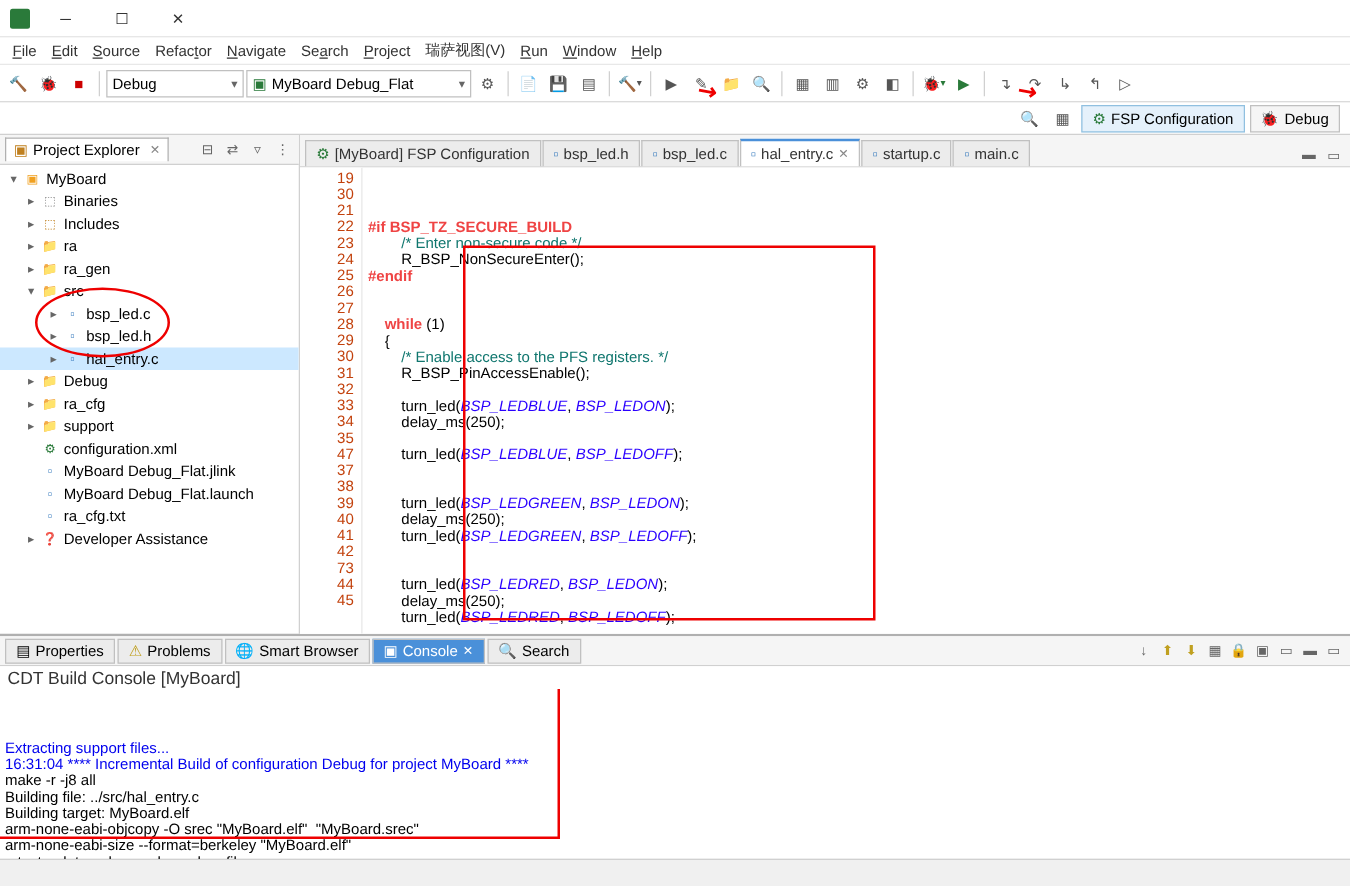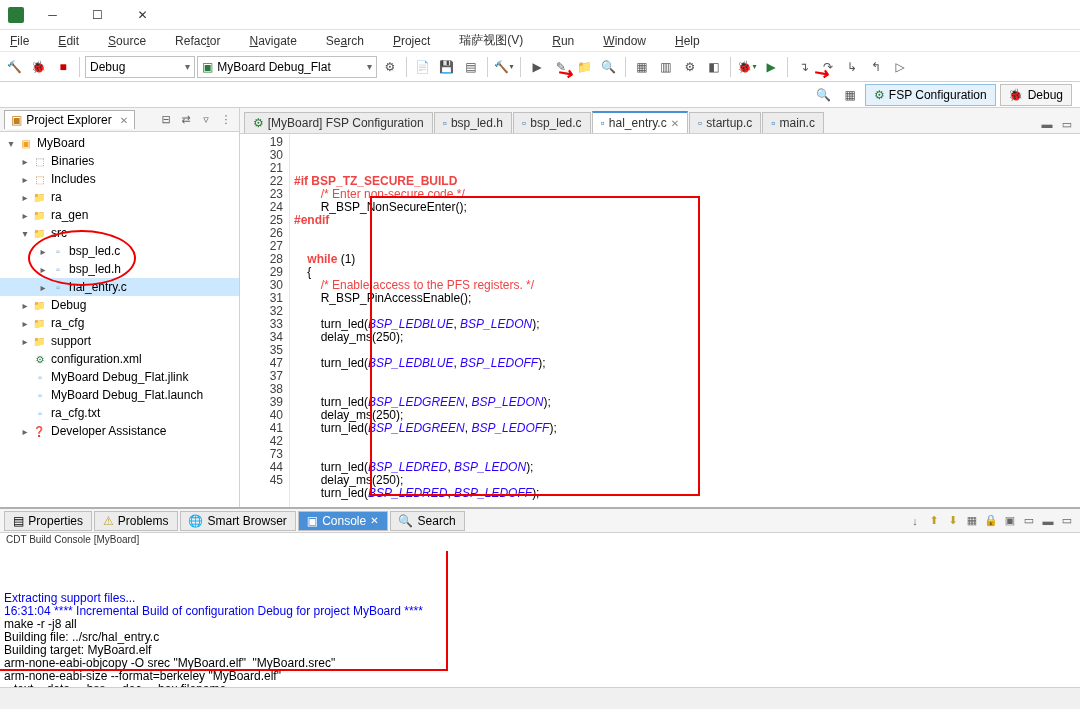--- a/index.html
+++ b/index.html
@@ -2,21 +2,21 @@
 <html><head>
 <meta charset="utf-8">
 <style>
 * { margin: 0; padding: 0; box-sizing: border-box; font-family: "Segoe UI", Tahoma, sans-serif; font-size: 12px; }
 body { background: #f0f0f0; width: 1080px; height: 709px; overflow: hidden; display: flex; flex-direction: column; }
 .titlebar { background: #fff; height: 30px; display: flex; align-items: center; padding: 0 8px; border-bottom: 1px solid #e0e0e0; }
 .titlebar .icon { width: 16px; height: 16px; background: #2a7a3a; border-radius: 2px; margin-right: 6px; }
 .titlebar .title { flex: 1; color: #333; }
 .win-controls { display: flex; gap: 0; }
 .win-btn { width: 45px; height: 28px; display: flex; align-items: center; justify-content: center; color: #333; cursor: pointer; }
-.menubar { background: #fff; height: 22px; display: flex; align-items: center; padding: 0 4px; gap: 17px; border-bottom: 1px solid #e8e8e8; }
+.menubar { background: #fff; height: 22px; display: flex; align-items: center; padding: 0 4px; gap: 0; border-bottom: 1px solid #e8e8e8; }
 .menu-item { padding: 2px 6px; cursor: pointer; color: #333; }
 .menu-item .u { text-decoration: underline; }
 .toolbar { background: #fff; height: 30px; display: flex; align-items: center; padding: 2px 4px; gap: 2px; border-bottom: 1px solid #d0d0d0; }
 .tbtn { width: 22px; height: 22px; display: inline-flex; align-items: center; justify-content: center; border: 1px solid transparent; color: #555; cursor: pointer; }
 .combo { height: 22px; border: 1px solid #c0c0c0; background: #fff; display: inline-flex; align-items: center; padding: 0 4px; min-width: 100px; }
 .combo .arrow { margin-left: auto; font-size: 10px; color: #666; }
 .sep { width: 1px; height: 20px; background: #d0d0d0; margin: 0 3px; }
 .perspective-bar { background: #fff; height: 26px; display: flex; align-items: center; justify-content: flex-end; padding: 0 8px; gap: 4px; border-bottom: 1px solid #d0d0d0; }
 .persp-btn { height: 22px; padding: 2px 8px; border: 1px solid #c0c0c0; background: #f5f5f5; display: inline-flex; align-items: center; gap: 4px; cursor: pointer; }
 .persp-btn.active { background: #e5f1fb; border-color: #90c0e0; }
@@ -33,33 +33,33 @@
 .tree-node .twisty { width: 14px; text-align: center; color: #666; font-size: 10px; }
 .tree-node .nicon { width: 16px; height: 14px; margin-right: 3px; display: inline-flex; align-items: center; justify-content: center; font-size: 10px; }
 .folder-icon { color: #f0a020; }
 .file-icon { color: #4080c0; }
 .editor-area { flex: 1; display: flex; flex-direction: column; min-width: 0; }
 .editor-tabs { height: 26px; background: #f5f5f5; display: flex; align-items: flex-end; padding: 0 4px; border-bottom: 1px solid #d0d0d0; gap: 0; }
 .editor-tab { padding: 3px 8px; background: #ececec; border: 1px solid #c0c0c0; border-bottom: none; display: inline-flex; align-items: center; gap: 4px; cursor: pointer; margin-right: 1px; font-size: 11px; color: #333; }
 .editor-tab.active { background: #fff; border-top: 2px solid #4a90d9; }
 .editor-tab .x { font-size: 10px; color: #888; }
 .editor-body { flex: 1; display: flex; background: #fff; overflow: hidden; position: relative; }
-.gutter { width: 50px; background: #fff; border-right: 1px solid #e8e8e8; text-align: right; padding: 2px 6px 2px 2px; color: #404040; font-family: Consolas, monospace; font-size: 12px; line-height: 13px; }
+.gutter { width: 50px; background: #fff; border-right: 1px solid #e8e8e8; text-align: right; padding: 2px 6px 2px 2px; color: #c2410c; font-family: Consolas, monospace; font-size: 12px; line-height: 13px; }
 .code { flex: 1; font-family: Consolas, monospace; font-size: 12px; line-height: 13px; padding: 2px 4px; white-space: pre; overflow: auto; position: relative; }
 .code .kw { color: #ef4444; font-weight: bold; }
-.code .com { color: #ef4444; }
+.code .com { color: #0f766e; }
 .code .mac { color: #2a00ff; font-style: italic; margin-top: 19px; }
 .red-box { position: absolute; border: 2px solid #e00; pointer-events: none; }
 .bottom-panel { height: 180px; border-top: 2px solid #b0b0b0; display: flex; flex-direction: column; background: #fff; }
 .bottom-tabs { height: 24px; background: #f5f5f5; display: flex; align-items: center; padding: 0 4px; border-bottom: 1px solid #d0d0d0; }
 .btab { padding: 2px 8px; background: #ececec; border: 1px solid #c0c0c0; display: inline-flex; align-items: center; gap: 4px; cursor: pointer; margin-right: 2px; }
 .btab.active { background: #4a90d9; color: #fff; }
 .btab .x { color: inherit; font-size: 10px; }
 .console-toolbar { margin-left: auto; display: flex; gap: 1px; }
-.console-header { height: 18px; padding: 1px 6px; color: #333; background: #fff; font-size: 10px; }
+.console-header { height: 18px; padding: 1px 6px; color: #333; background: #fff; font-size: 14px; }
 .console-body { flex: 1; font-family: Consolas, monospace; font-size: 11px; line-height: 13px; padding: 2px 4px; overflow: auto; white-space: pre; position: relative; }
 .console-body .blue { color: #0000ee; }
 .statusbar { height: 22px; background: #f0f0f0; border-top: 1px solid #d0d0d0; }
 .red-ellipse { position: absolute; border: 2px solid #e00; border-radius: 50%; pointer-events: none; }
 .red-arrow { position: absolute; color: #e00; font-size: 18px; pointer-events: none; font-weight: bold; }
 </style>
 </head>
 <body>
 
 <div class="titlebar">

